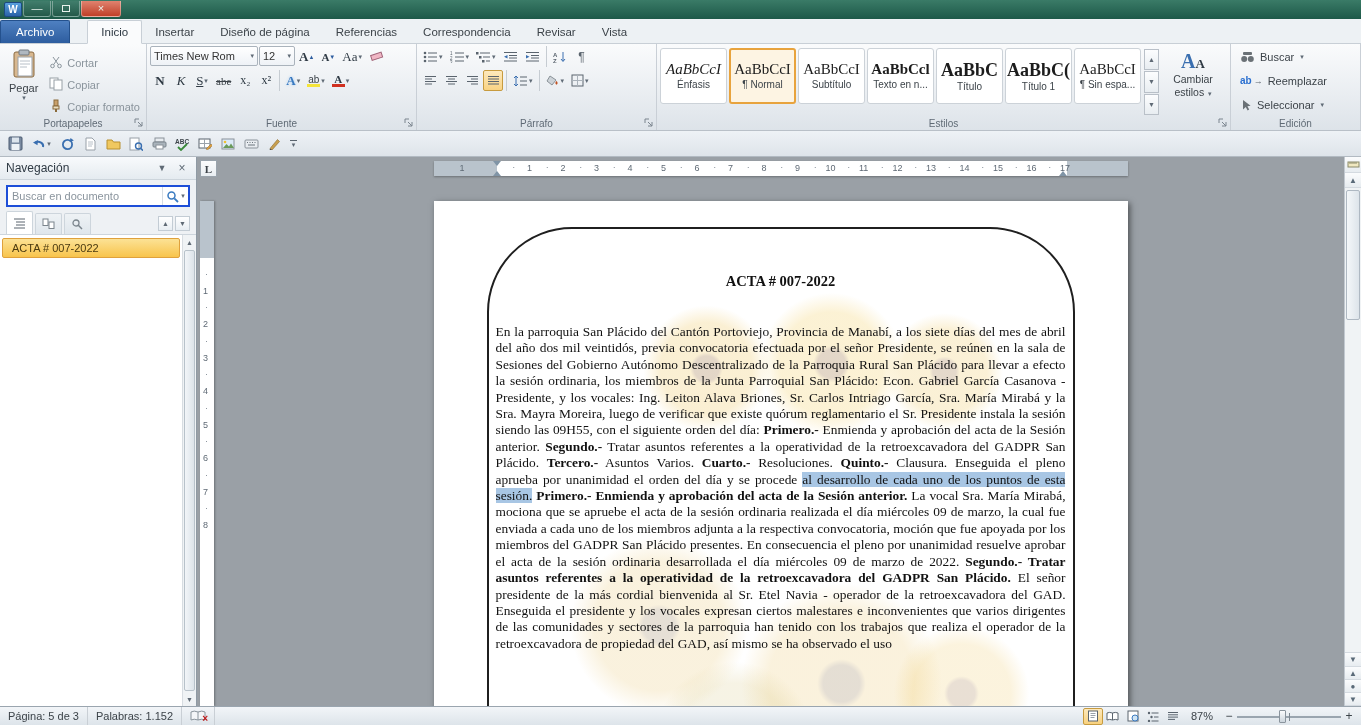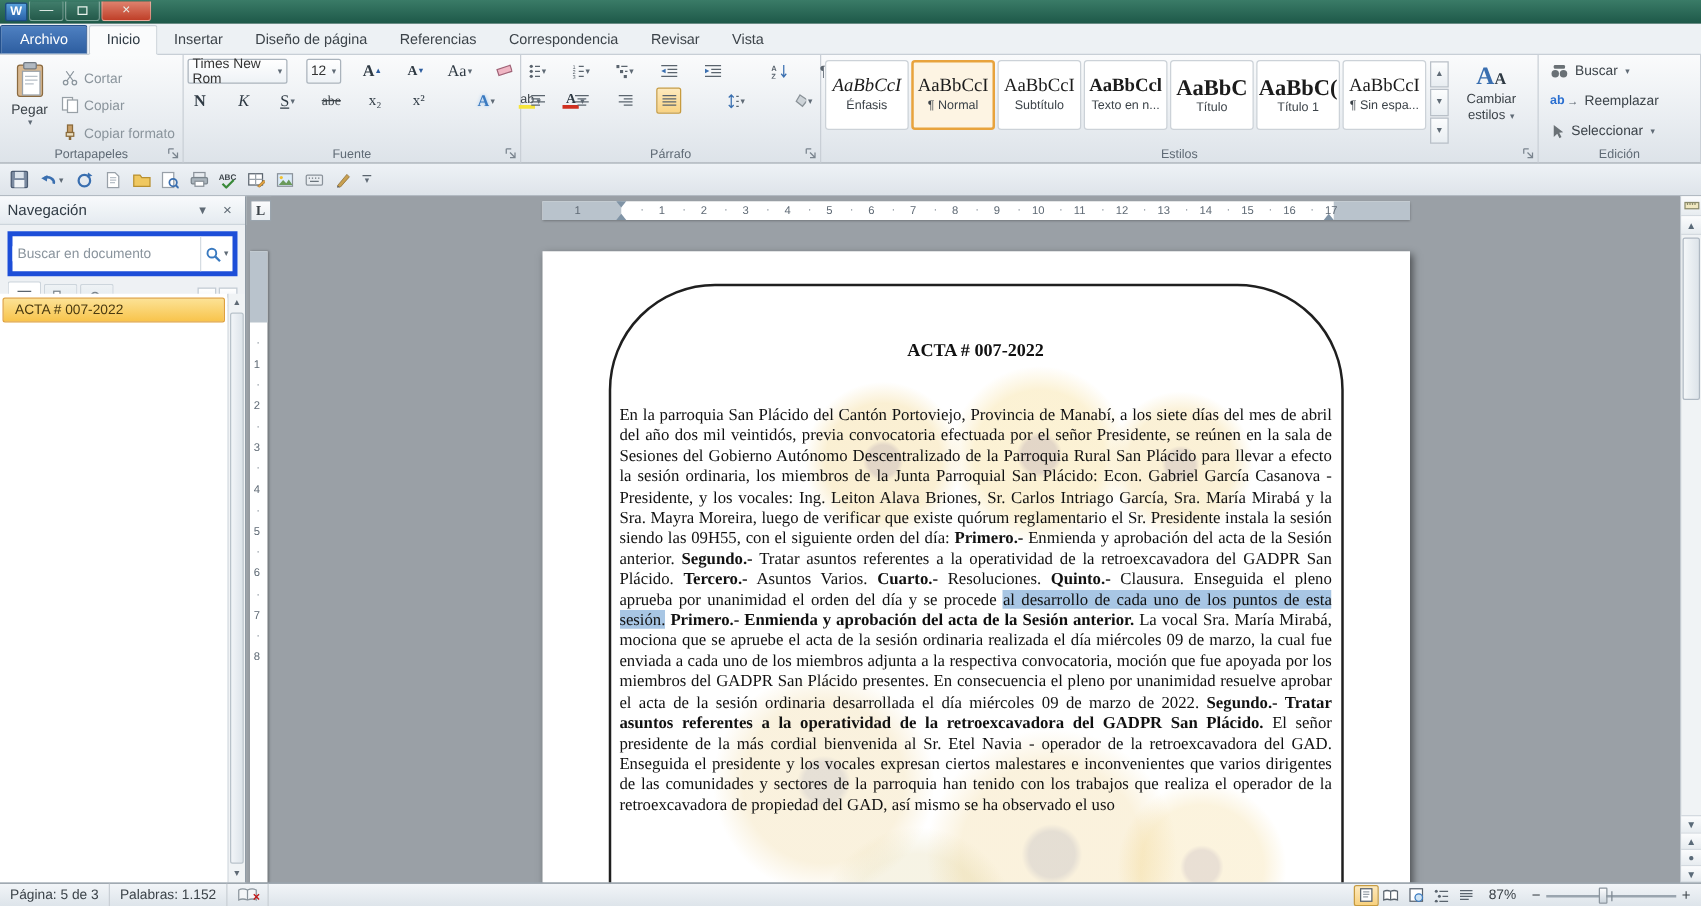--- a/index.html
+++ b/index.html
@@ -12,30 +12,30 @@
   .app-icon{width:18px;height:15px;margin-left:4px;background:linear-gradient(#58a0dd,#2a62a8);border-radius:2px;color:#fff;font-weight:bold;font-size:10px;display:flex;align-items:center;justify-content:center;border:1px solid #1c4a82}
   .wtitle{flex:1;text-align:center;font-size:12px;color:#eaf6f0;white-space:nowrap;overflow:hidden}
   .win-controls{display:flex;height:18px;margin-right:4px}
   .wbtn{width:28px;height:16px;display:flex;align-items:center;justify-content:center;font-size:11px;color:#e8f2ec;border:1px solid rgba(255,255,255,.35);border-top:none;background:linear-gradient(#417e6c,#24594a);margin-left:1px;border-radius:0 0 3px 3px;cursor:default}
   .wbtn.close{background:linear-gradient(#e0836f,#bf3f28);width:40px}
   .maxsq{width:8px;height:7px;border:1px solid #e8f2ec;display:block}
 
   
   .tabrow{position:absolute;top:19px;left:0;right:0;height:25px;background:#edf1f4;display:flex;align-items:flex-end;border-bottom:1px solid #c8cfd6}
   .tab{padding:5px 13px 5px;font-size:11.5px;color:#3c4349;cursor:default;white-space:nowrap}
-  .tab.file{background:linear-gradient(#4e80c1,#2d5d9f);color:#fff;margin-right:1px;padding:5px 15px;border-radius:2px 2px 0 0;border:1px solid #24518d;border-bottom:none}
+  .tab.file{background:linear-gradient(#4e80c1,#2d5d9f);color:#fff;margin-right:17px;padding:5px 15px;border-radius:2px 2px 0 0;border:1px solid #24518d;border-bottom:none}
   .tab.active{background:#fafbfc;border:1px solid #c8cfd6;border-bottom:1px solid #fafbfc;border-radius:2px 2px 0 0;margin-bottom:-1px;color:#2f3a44}
 
   
   .ribbon{position:absolute;top:44px;left:0;right:0;height:87px;background:linear-gradient(#fafbfc,#e9edf1 60%,#dde3e9);border-bottom:1px solid #b9c0c8;display:flex}
   .group{position:relative;border-right:1px solid #c9cfd6;padding:2px 3px 15px 3px;flex-shrink:0}
   .g-label{position:absolute;bottom:1px;left:0;right:0;text-align:center;font-size:10px;color:#5f6a75;white-space:nowrap}
   .launcher{position:absolute;bottom:2px;right:2px;width:10px;height:10px;cursor:default}
   .g-rows{display:flex;flex-direction:column;gap:3px}
-  .rrow{display:flex;align-items:center;gap:15px}
+  .rrow{display:flex;gap:1px}
   .rbtn{height:21px;min-width:20px;display:flex;align-items:center;justify-content:center;border:1px solid transparent;border-radius:2px;padding:0 2px;font-size:11px;color:#3c4349;cursor:default}
   .rbtn.on{background:linear-gradient(#fde9bd,#f9d383);border:1px solid #c79b3f}
   .dd8{font-size:7px;color:#5f6a75;margin-left:1px}
   .vsep{width:1px;background:#c6ccd2;margin:0 2px;align-self:stretch}
   .gfmt{font-family:"Liberation Serif",serif;font-weight:bold;font-size:13px;color:#2f3a44}
   .combo{height:20px;border:1px solid #aab3bc;background:linear-gradient(#fff,#eef2f6);display:flex;align-items:center;padding:0 3px;border-radius:2px;font-size:11px;color:#333}
   .combo .dd8{margin-left:auto}
 
   
   .g-clip{width:147px;display:flex;gap:2px}
@@ -77,21 +77,21 @@
 
   
   .main{position:absolute;top:157px;left:0;right:0;bottom:19px}
 
   
   .navpane{position:absolute;left:0;top:0;bottom:0;width:197px;background:#eef1f4;border-right:1px solid #8f9aa4}
   .np-header{height:23px;display:flex;align-items:center;padding:0 6px;background:linear-gradient(#f8fafc,#e5ebf0);border-bottom:1px solid #cdd5dc;gap:4px}
   .np-title{flex:1;font-size:12px;color:#2f3a44}
   .np-hbtn{width:16px;height:16px;display:flex;align-items:center;justify-content:center;color:#5f6a75;font-size:9px}
   .np-hbtn.x{font-size:12px}
-  .np-search{margin:5px 6px 4px;height:36px;background:#fff;border:4px solid #1d4ed8;display:flex;align-items:center}
+  .np-search{margin:5px 6px 4px;height:22px;background:#fff;border:2px solid #1d4ed8;display:flex;align-items:center}
   .np-search input{flex:1;border:none;outline:none;font-size:11px;padding:0 4px;font-family:"Liberation Sans",sans-serif;color:#333;min-width:0}
   .np-search input::placeholder{color:#8a949d}
   .np-sbtn{width:26px;height:100%;border-left:1px solid #d5dce2;display:flex;align-items:center;justify-content:center;gap:1px}
   .np-tabs{display:flex;align-items:flex-end;padding:0 6px;border-bottom:1px solid #cdd5dc;height:24px;gap:2px}
   .np-tab{width:27px;height:21px;border:1px solid #cdd5dc;border-bottom:none;background:linear-gradient(#eef2f5,#dfe6ec);display:flex;align-items:center;justify-content:center;border-radius:2px 2px 0 0}
   .np-tab.active{background:#fff;height:23px}
   .np-arrows{margin-left:auto;display:flex;gap:2px;padding-bottom:3px}
   .np-arrows div{width:15px;height:15px;border:1px solid #c3ccd4;background:linear-gradient(#fff,#e8eef3);display:flex;align-items:center;justify-content:center;font-size:7px;color:#5f6a75}
   .np-body{position:absolute;top:78px;left:0;right:14px;bottom:0;background:#fff;padding:3px 2px}
   .np-item{height:20px;display:flex;align-items:center;padding:0 9px;background:linear-gradient(#fce295,#f8c44c);border:1px solid #dfa13c;border-radius:2px;font-size:11px;color:#4a3a10;cursor:default}

